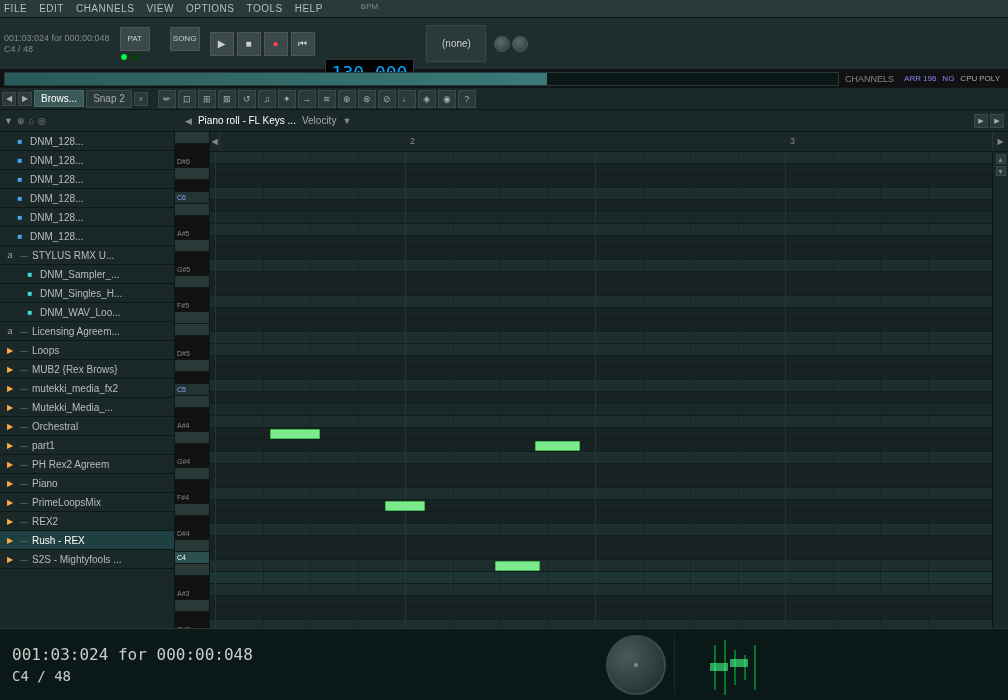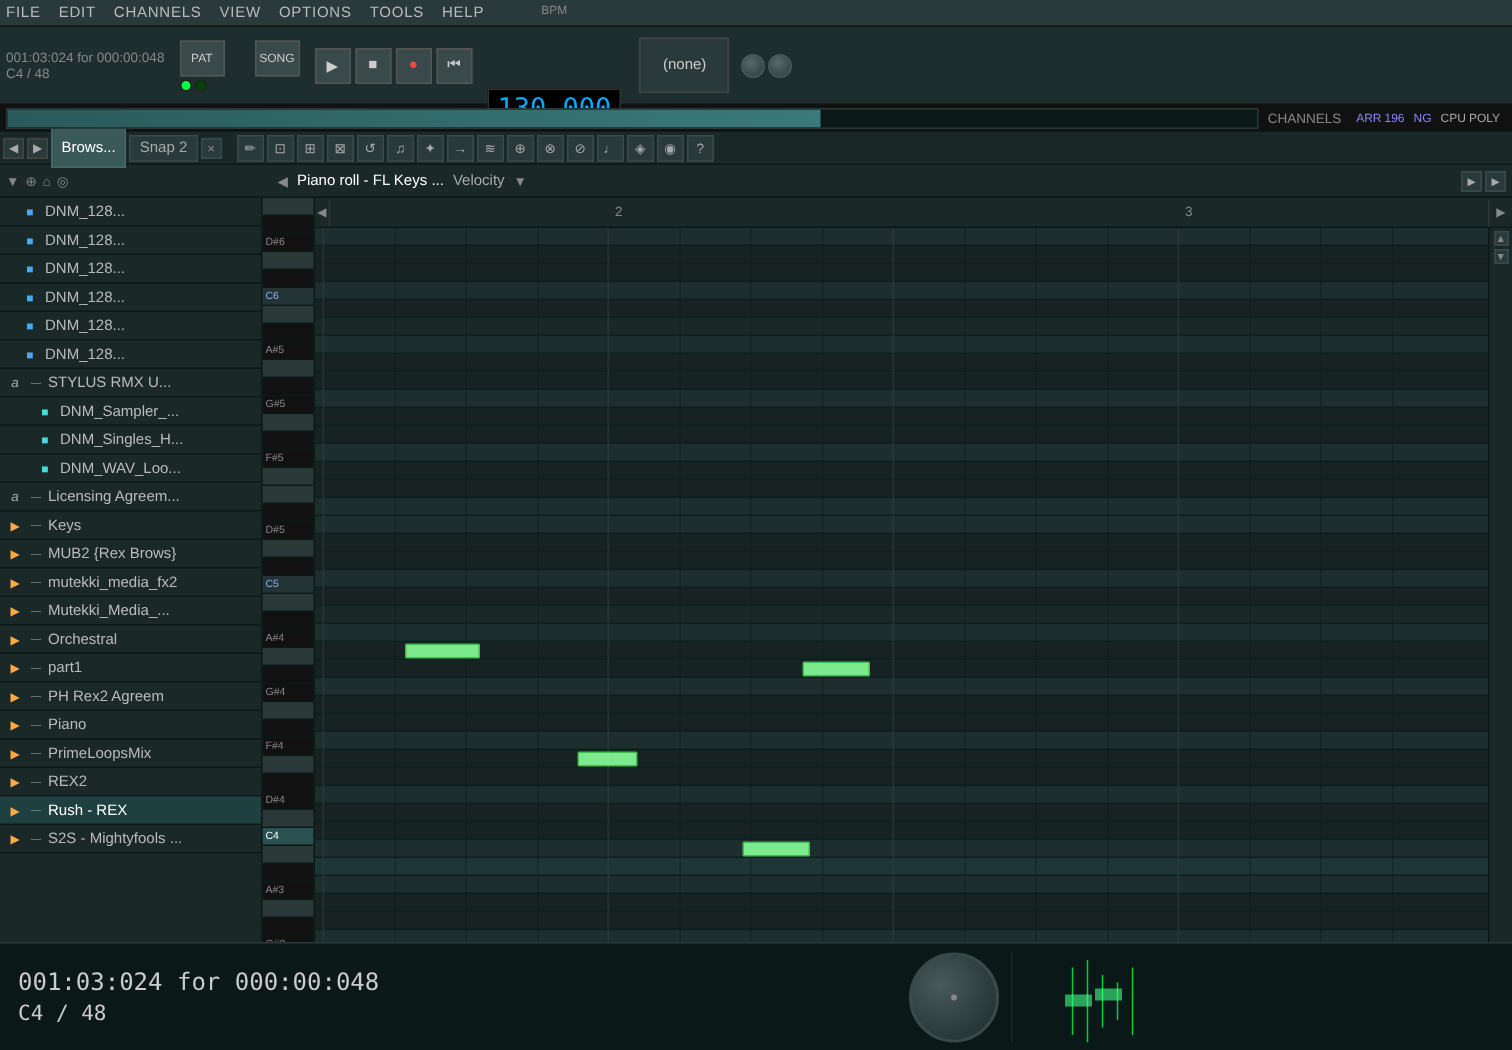--- a/index.html
+++ b/index.html
@@ -381,21 +381,21 @@
     <div style="font-size:8px;color:#aaa;margin-left:4px;">CPU</div>
     <div style="font-size:8px;color:#aaa;">POLY</div>
   </div>
 </div>
 
 <div style="display:flex;height:22px;background:#1a2828;border-bottom:1px solid #0a1818;">
 
   <div style="display:flex;align-items:center;padding:0 2px;gap:2px;">
     <div style="width:14px;height:14px;background:#2a3a3a;border:1px solid #444;display:flex;align-items:center;justify-content:center;cursor:pointer;font-size:8px;color:#aaa;">◀</div>
     <div style="width:14px;height:14px;background:#2a3a3a;border:1px solid #444;display:flex;align-items:center;justify-content:center;cursor:pointer;font-size:8px;color:#aaa;">▶</div>
-    <div style="background:#3a5a5a;border:1px solid #4a6a6a;color:#fff;padding:1px 6px;font-size:10px;cursor:pointer;height:27px;display:flex;align-items:center;">Brows...</div>
+    <div style="background:#3a5a5a;border:1px solid #4a6a6a;color:#fff;padding:1px 6px;font-size:10px;cursor:pointer;height:17px;display:flex;align-items:center;">Brows...</div>
     <div style="background:#2a3a3a;border:1px solid #3a4a4a;color:#aaa;padding:1px 6px;font-size:10px;cursor:pointer;height:18px;display:flex;align-items:center;">Snap 2</div>
     <div style="width:14px;height:14px;background:#2a3a3a;border:1px solid #3a4a4a;display:flex;align-items:center;justify-content:center;cursor:pointer;font-size:9px;color:#888;">×</div>
   </div>
 
   <div style="flex:1;display:flex;align-items:center;padding:0 4px;gap:2px;margin-left:4px;">
     <div class="toolbar-icon">✏</div>
     <div class="toolbar-icon">⊡</div>
     <div class="toolbar-icon">⊞</div>
     <div class="toolbar-icon">⊠</div>
     <div class="toolbar-icon">↺</div>
@@ -477,21 +477,21 @@
         <span class="sidebar-label">DNM_WAV_Loo...</span>
       </div>
       <div class="sidebar-item" style="padding-left: 4px;">
         <span class="sidebar-item-icon icon-a">a</span>
         <span class="folder-arrow">—</span>
         <span class="sidebar-label">Licensing Agreem...</span>
       </div>
       <div class="sidebar-item" style="padding-left: 4px;">
         <span class="sidebar-item-icon" style="color: rgb(255, 170, 68);">▶</span>
         <span class="folder-arrow">—</span>
-        <span class="sidebar-label">Keys</span>
+        <span class="sidebar-label">Loops</span>
       </div>
       <div class="sidebar-item" style="padding-left: 4px;">
         <span class="sidebar-item-icon" style="color: rgb(255, 170, 68);">▶</span>
         <span class="folder-arrow">—</span>
         <span class="sidebar-label">MUB2 {Rex Brows}</span>
       </div>
       <div class="sidebar-item" style="padding-left: 4px;">
         <span class="sidebar-item-icon" style="color: rgb(255, 170, 68);">▶</span>
         <span class="folder-arrow">—</span>
         <span class="sidebar-label">mutekki_media_fx2</span>

